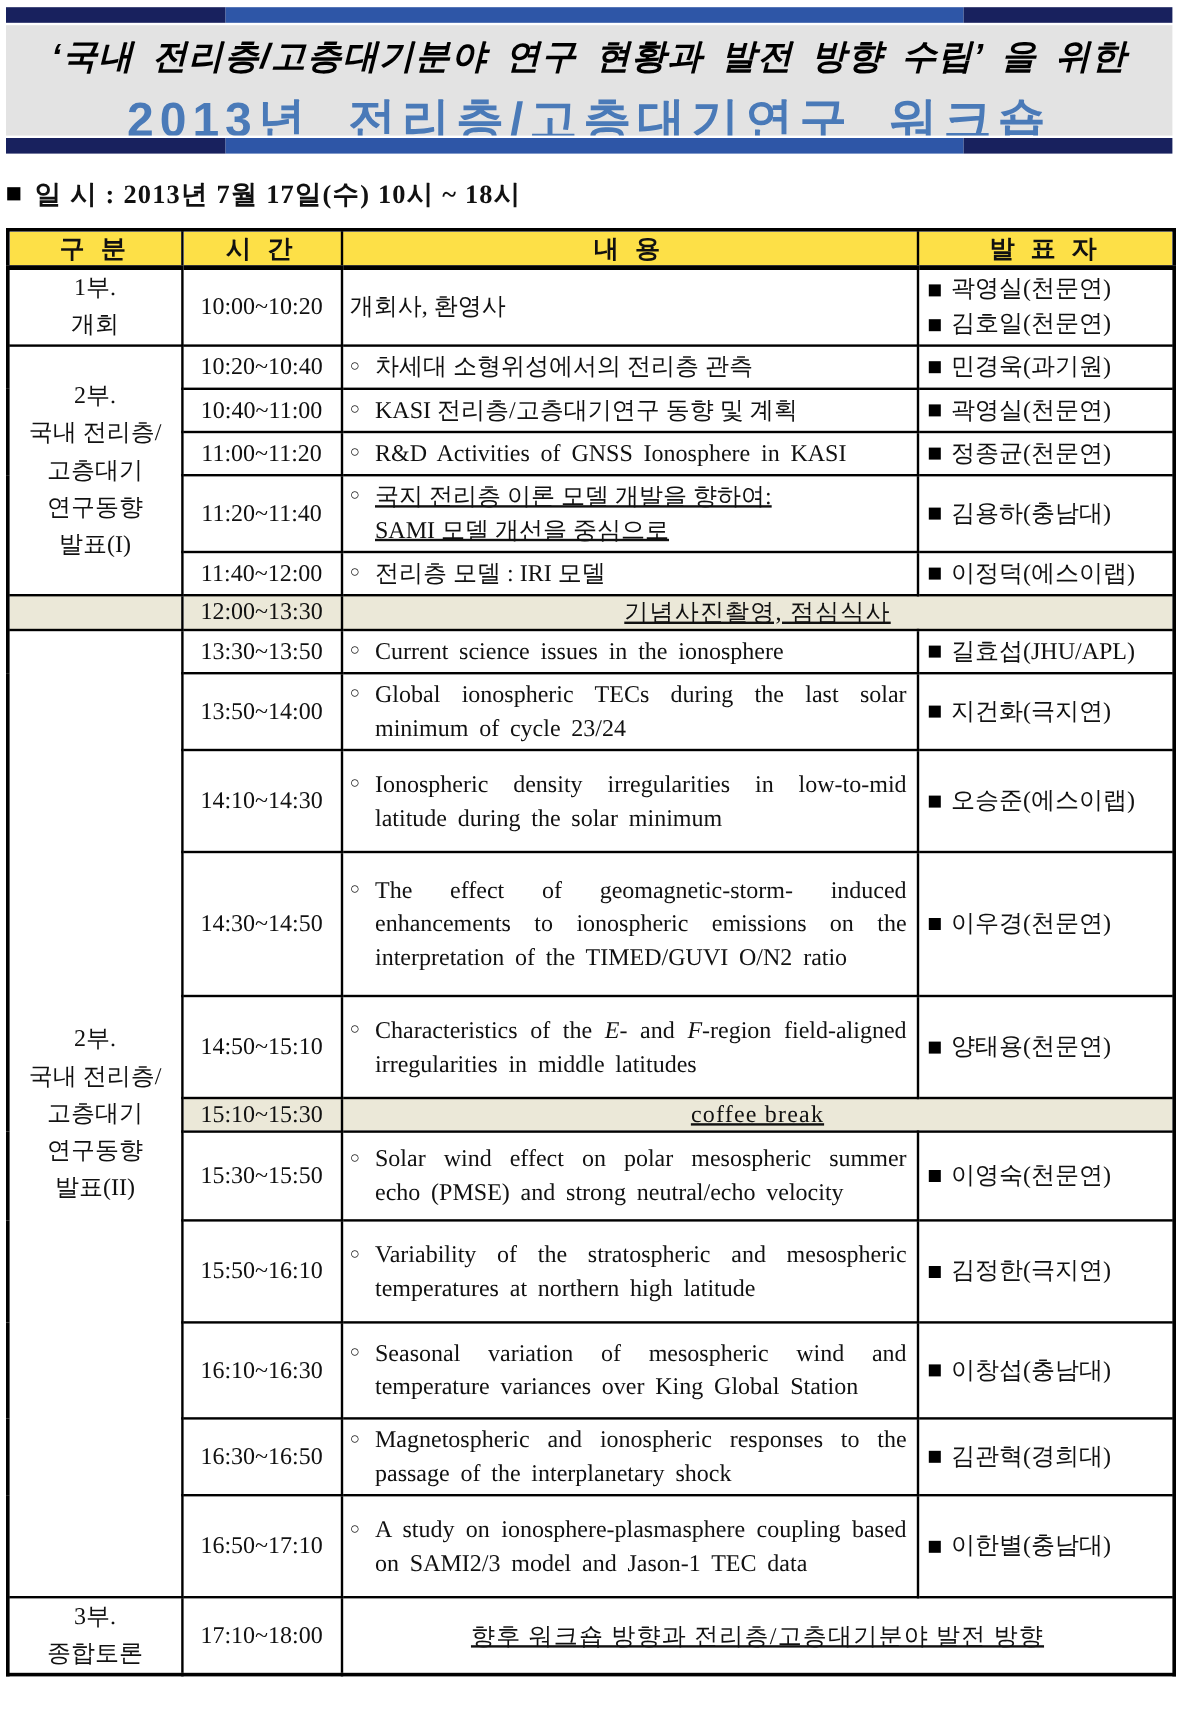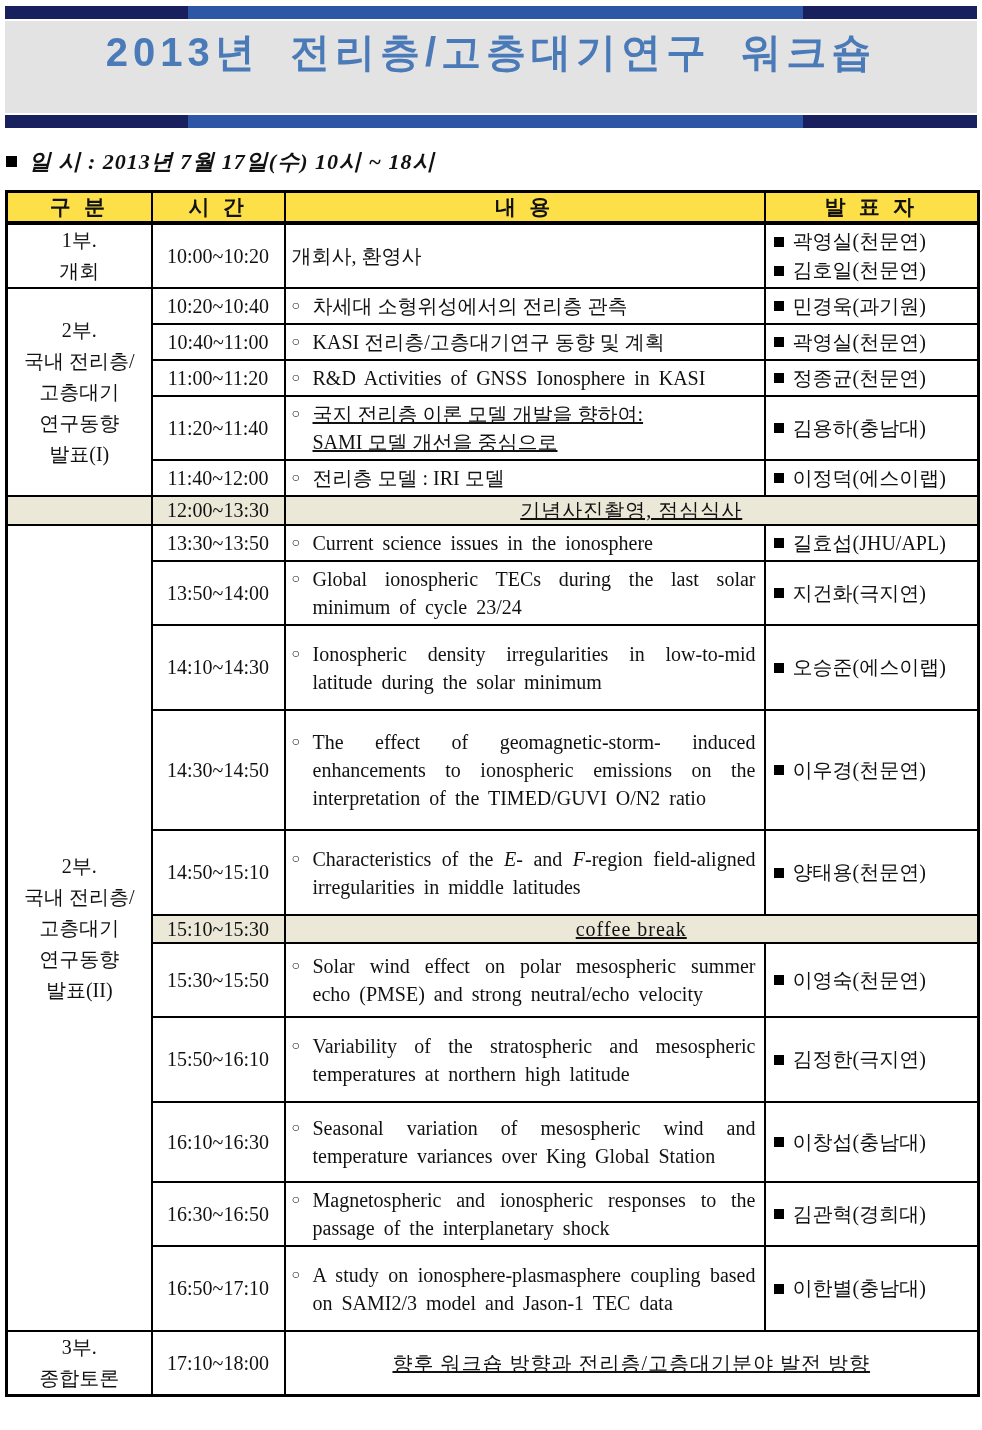--- a/index.html
+++ b/index.html
@@ -39,21 +39,21 @@
   }
   .banner-line2 {
     margin-top: 4px;
     font-size: 40px;
     font-weight: bold;
     letter-spacing: 5px;
     word-spacing: 14px;
     color: #4a7ab8;
   }
   
-  .info { margin: 16px 16px 0 6px; font-style: italic; }
+  .info { margin: 16px 16px 0 6px; }
   .info-line {
     display: flex;
     align-items: center;
     font-size: 22px;
     font-weight: bold;
     line-height: 35px;
     letter-spacing: 1px;
   }
   .sq {
     display: inline-block;
@@ -122,20 +122,21 @@
 
 <div class="page">
 
   <div class="header-wrap">
     <div class="bar">
       <span class="seg-l"></span>
       <span class="seg-m"></span>
       <span class="seg-r"></span>
     </div>
     <div class="banner">
+      <div class="banner-line1">‘국내 전리층/고층대기분야 연구 현황과 발전 방향 수립’ 을 위한</div>
       <div class="banner-line2">2013년  전리층/고층대기연구  워크숍</div>
     </div>
     <div class="bar">
       <span class="seg-l"></span>
       <span class="seg-m"></span>
       <span class="seg-r"></span>
     </div>
   </div>
 
   <div class="info">

